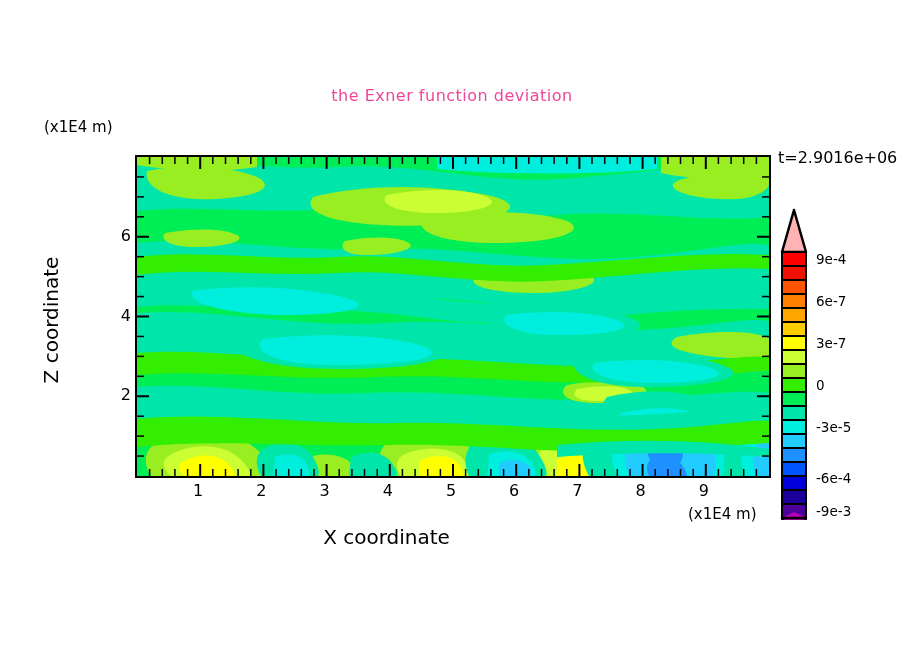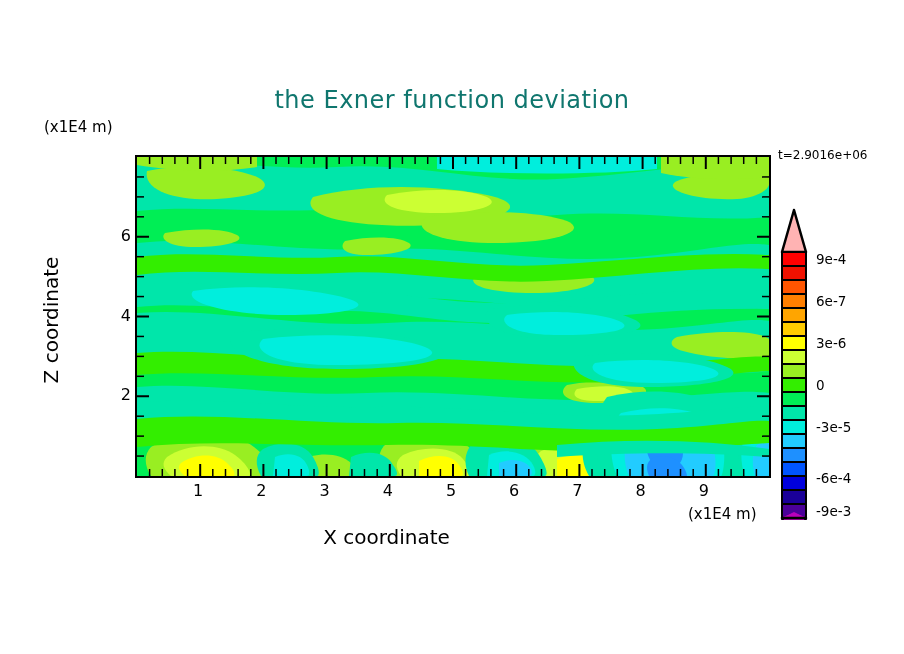--- a/index.html
+++ b/index.html
@@ -2,25 +2,25 @@
 <html><head>
 <meta charset="utf-8">
 <style>
   html,body{margin:0;padding:0;background:#ffffff;}
   body{width:904px;height:654px;position:relative;overflow:hidden;
        font-family:"DejaVu Sans","Liberation Sans",sans-serif;color:#000;}
   .fig{position:absolute;left:0;top:0;width:904px;height:654px;}
 
   #chart-title{
     position:absolute;left:0;top:86px;width:904px;text-align:center;
-    font-size:24px;letter-spacing:.5px;color:#0f766e;
+    font-size:16px;letter-spacing:.5px;color:#ec4899;
   }
   #z-unit-label{position:absolute;left:44px;top:118px;font-size:15px;}
   #x-unit-label{position:absolute;left:688px;top:505px;font-size:15px;}
-  #time-stamp{position:absolute;left:778px;top:148px;font-size:12px;}
+  #time-stamp{position:absolute;left:778px;top:148px;font-size:16px;}
 
   #plot-frame{
     position:absolute;left:135px;top:155px;width:632px;height:319px;
     border:2px solid #000;box-sizing:content-box;background:#00e673;
   }
   #contour-field{position:absolute;left:0;top:0;width:632px;height:319px;display:block;}
 
   #x-axis-ticklabels{position:absolute;left:135px;top:481px;width:632px;height:24px;}
   #x-axis-ticklabels span{position:absolute;font-size:16px;transform:translateX(-50%);}
   #y-axis-ticklabels{position:absolute;left:95px;top:155px;width:36px;height:319px;}
@@ -377,21 +377,21 @@
       <polygon points="2,318 26,318 14,314" fill="none"></polygon>
       <polygon points="3,317 25,317 14,313" fill="#bb00bb"></polygon>
       <polygon points="2,318 26,318 14,312" fill="#bb00bb" stroke="#000" stroke-width="0"></polygon>
       <polygon points="2,317 26,317 14,360" fill="#bb00bb" stroke="#000" stroke-width="2.5" stroke-linejoin="round" transform="scale(1,1)" clip-path="none" style="display:none"></polygon>
       <polygon points="2,318 26,318 14,358" fill="#bb00bb" stroke="#000" stroke-width="2.5" stroke-linejoin="round"></polygon>
     </svg>
 
     <div id="colorbar-ticklabels">
       <span style="top:59px">9e-4</span>
       <span style="top:101px">6e-7</span>
-      <span style="top:143px">3e-6</span>
+      <span style="top:143px">3e-7</span>
       <span style="top:185px">0</span>
       <span style="top:227px">-3e-5</span>
       <span style="top:278px">-6e-4</span>
       <span style="top:311px">-9e-3</span>
     </div>
   </div>
 
 </div>
 
 </body></html>

